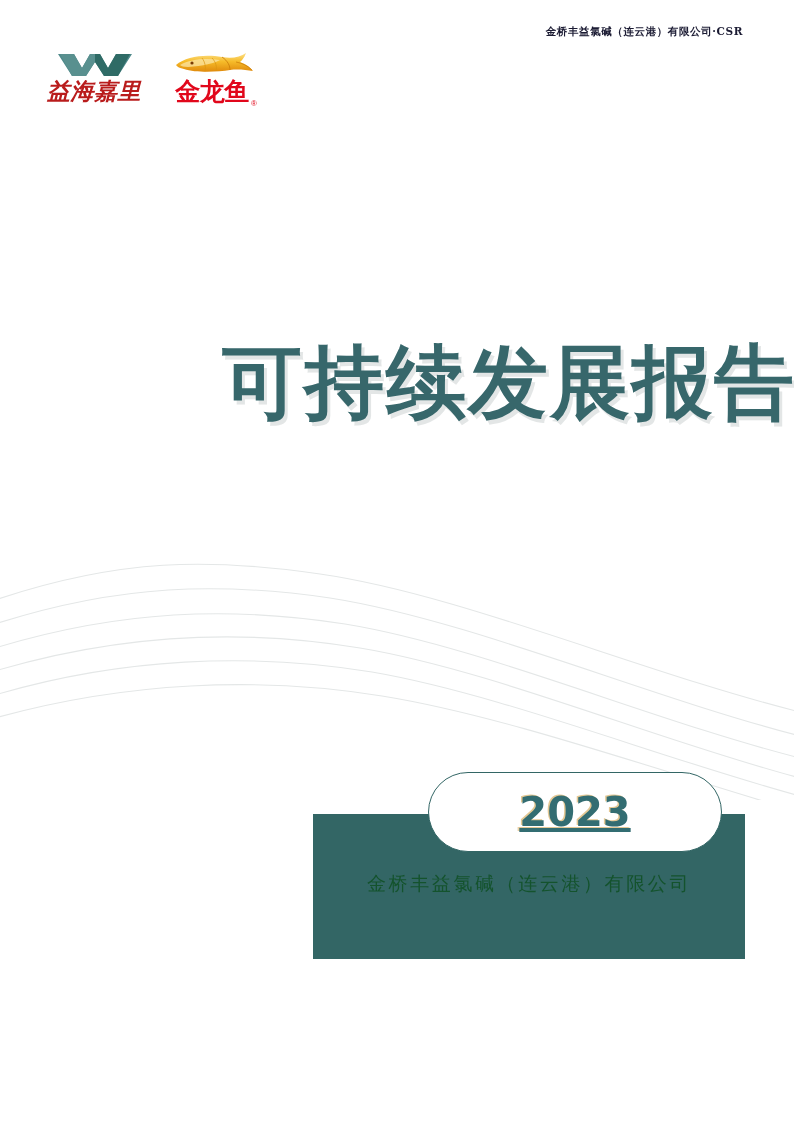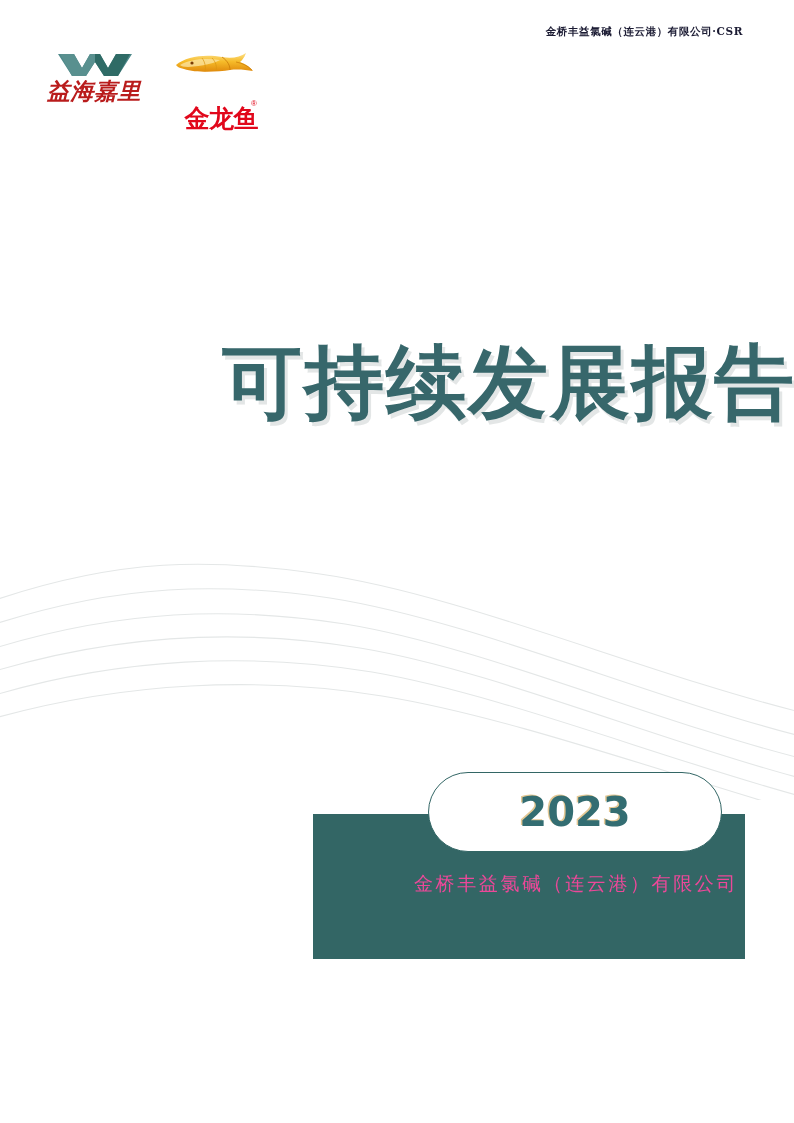--- a/index.html
+++ b/index.html
@@ -81,29 +81,28 @@
     left: 6px;
     top: -2px;
     width: 82px;
     height: 24px;
   }
   .logo-jly .jly-text {
     position: absolute;
     left: 0;
     top: 22px;
     width: 92px;
-    text-align: right;
-    font-family: Liberation Serif, serif;
+    text-align: center;
+    font-family: Liberation Sans, sans-serif;
     font-size: 25px;
     font-weight: 900;
     color: #e1071b;
     letter-spacing: -0.5px;
     line-height: 30px;
     white-space: nowrap;
-    margin-top: 28px;
   }
   .logo-jly .reg {
     position: absolute;
     right: 1px;
     bottom: 2px;
     font-size: 8px;
     color: #e1071b;
   }
 
   
@@ -139,27 +138,26 @@
     width: 432px;
     height: 145px;
     background: #336665;
   }
   .company-name {
     position: absolute;
     left: 313px;
     top: 868px;
     width: 432px;
     text-align: center;
-    color: #ec4899;
+    color: #14532d;
     font-size: 19px;
     line-height: 30px;
     letter-spacing: 2.6px;
     font-family: "DejaVu Sans", "Liberation Sans", sans-serif;
     white-space: nowrap;
-    margin-left: 47px;
   }
   .year-pill {
     position: absolute;
     left: 428px;
     top: 772px;
     width: 294px;
     height: 80px;
     background: #ffffff;
     border: 1.4px solid #336665;
     border-radius: 40px;
@@ -173,20 +171,21 @@
     height: 80px;
     display: flex;
     align-items: center;
     justify-content: center;
     font-family: "DejaVu Sans", "Liberation Sans", sans-serif;
     font-size: 40px;
     font-weight: 700;
     color: #336d72;
     letter-spacing: 0px;
     text-shadow: -1.5px -1px 0 rgba(214, 170, 90, 0.65);
+    text-decoration: underline;
   }
 </style>
 </head>
 <body>
 
 <div class="page">
 
   <div class="header-line">金桥丰益氯碱（连云港）有限公司·CSR</div>
 
   <div class="logo-block">

